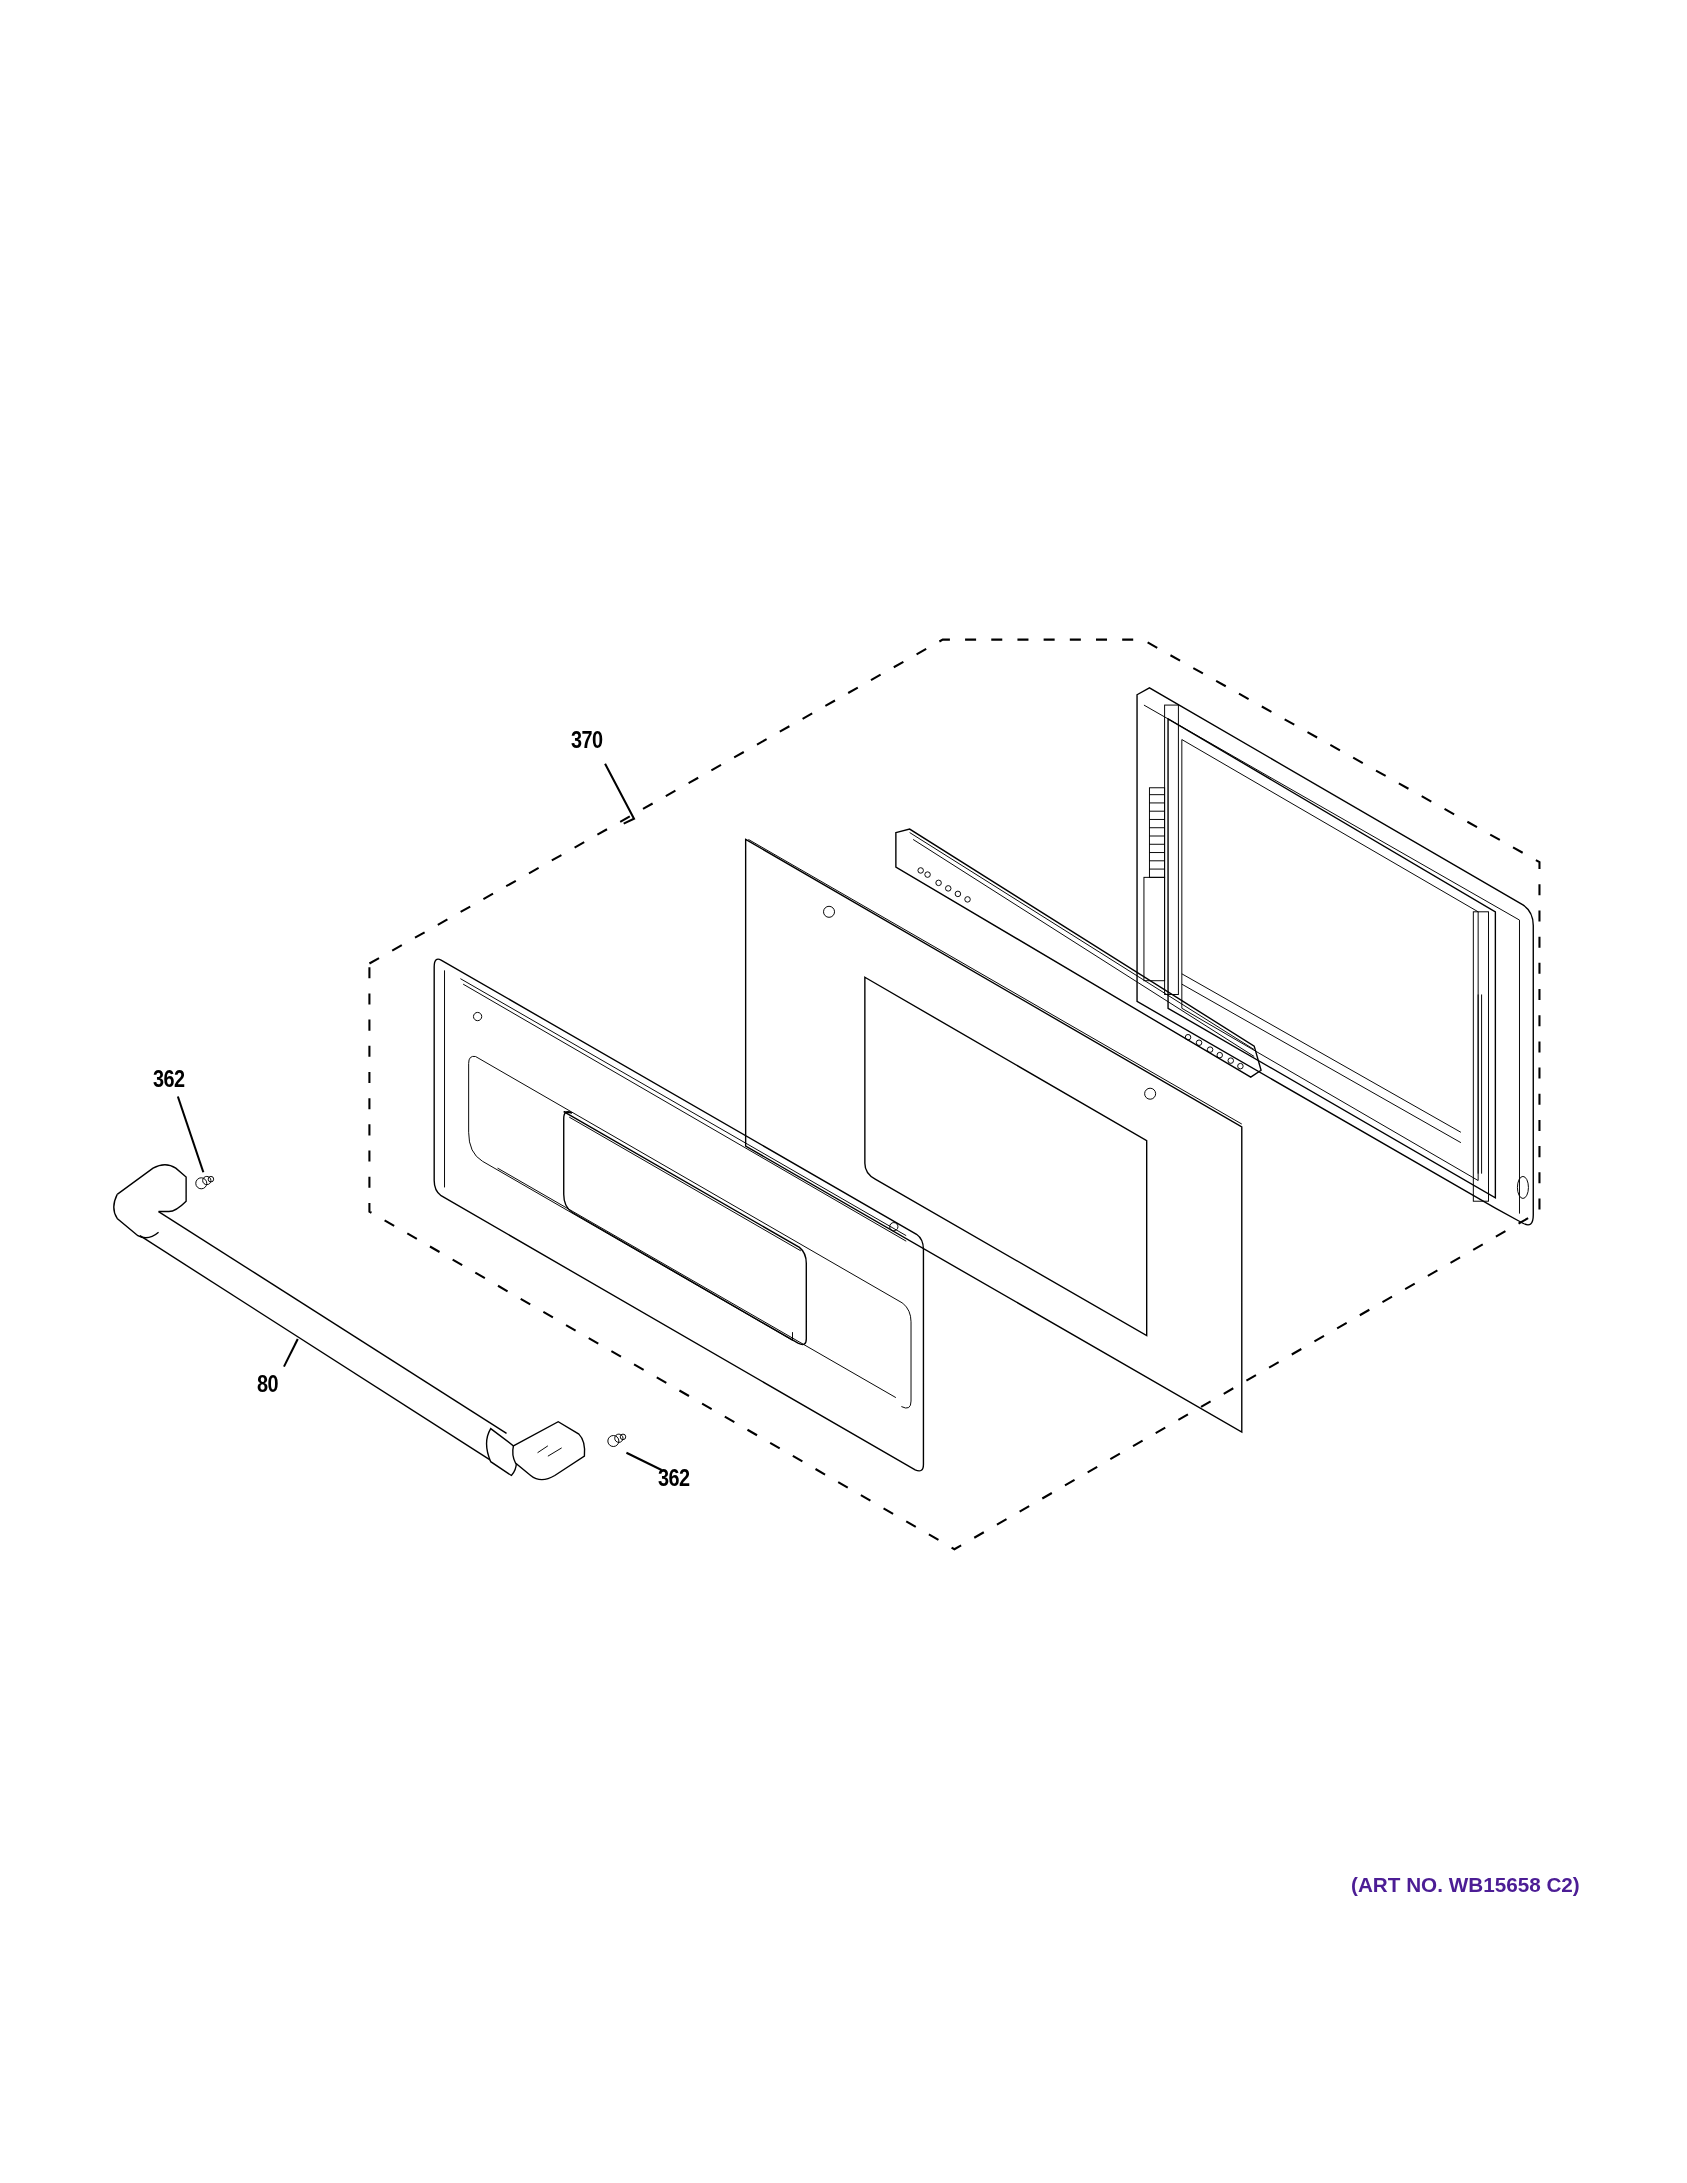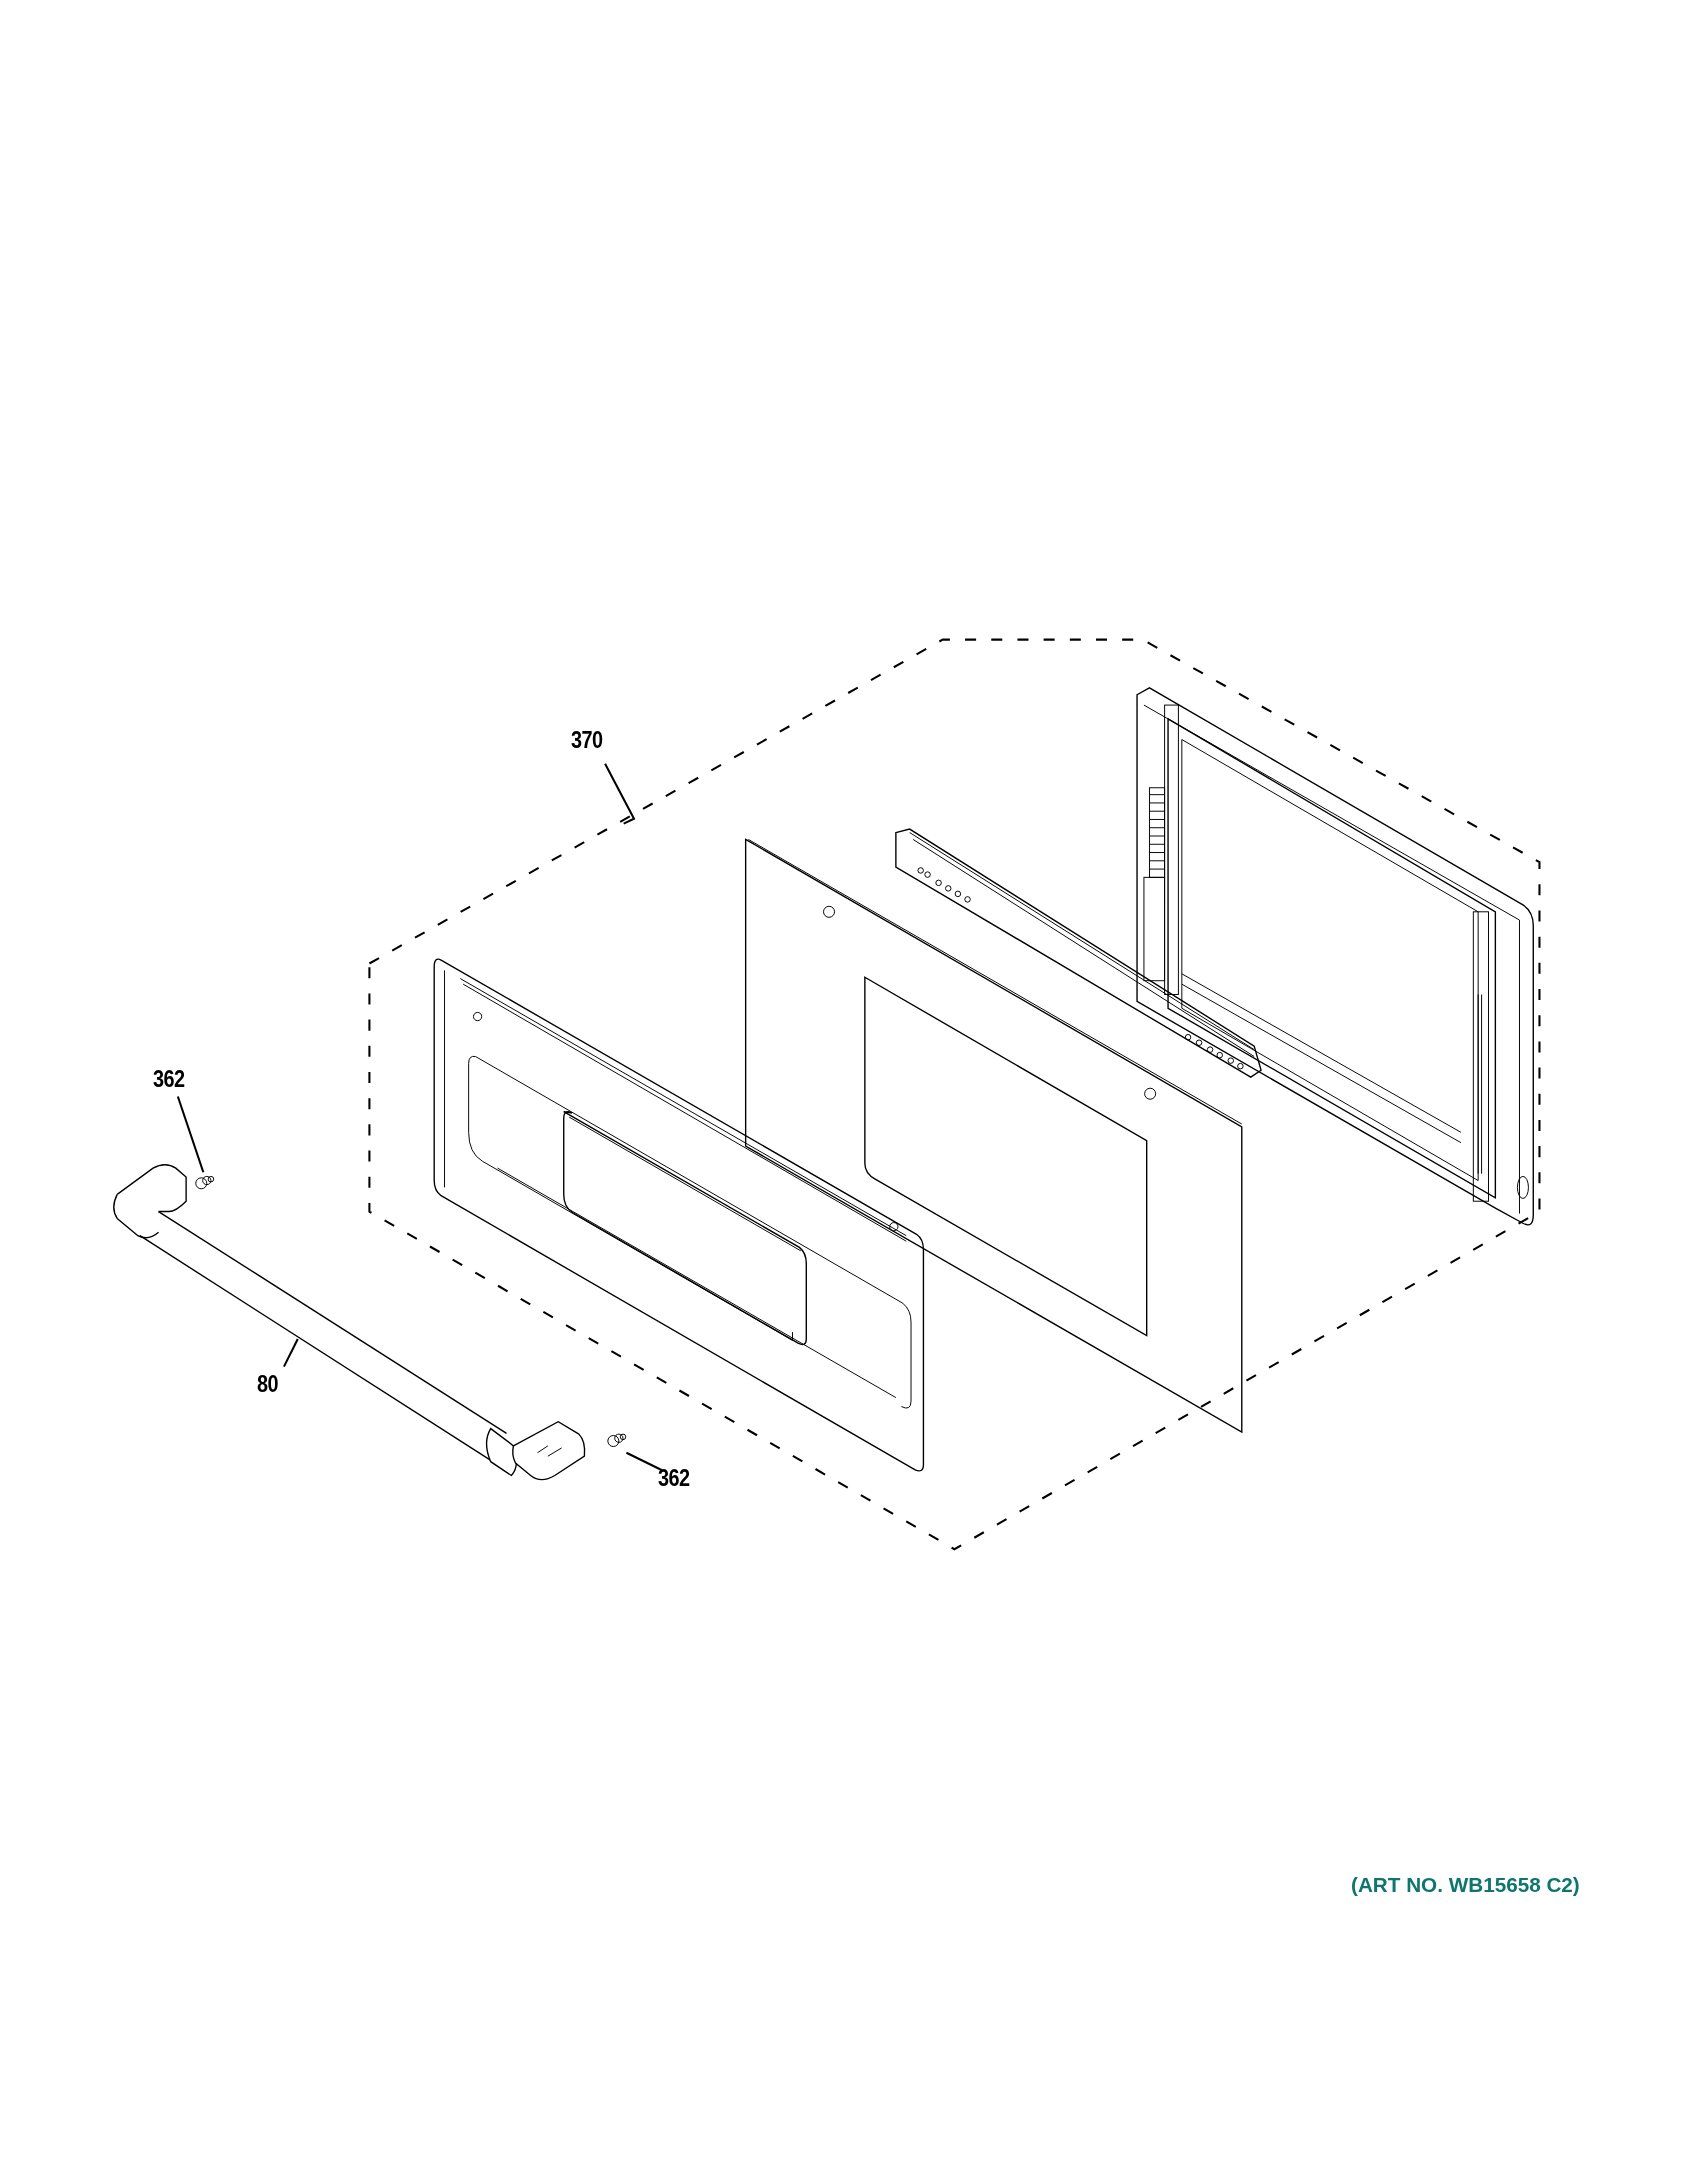--- a/index.html
+++ b/index.html
@@ -1,19 +1,19 @@
 <!DOCTYPE html>
 <html style="font-size:11px"><head>
 <meta charset="utf-8">
 <style>
   html, body { margin:0; padding:0; background:#ffffff; }
   body { width:1687px; height:2183px; position:relative; overflow:hidden; font-family:"Liberation Sans", sans-serif; }
   .diagram { position:absolute; left:0; top:16px; width:1687px; height:2183px; }
   .callout { position:absolute; font-family:"Liberation Sans", sans-serif; font-weight:bold; font-size:23.4px; color:#000; letter-spacing:-0.7px; transform:scaleX(0.85); transform-origin:left top; }
-  .art-no { position:absolute; font-family:"Liberation Sans", sans-serif; font-weight:bold; font-size:20.7px; color:#0f766e; white-space:nowrap; }
+  .art-no { position:absolute; font-family:"Liberation Sans", sans-serif; font-weight:bold; font-size:20.7px; color:#4c1d95; white-space:nowrap; }
   svg .ln { stroke:#000; fill:none; stroke-width:2; }
   svg .thin { stroke:#000; fill:none; stroke-width:1.4; }
   svg .dash { stroke:#000; fill:none; stroke-width:3; stroke-dasharray:16 22; }
   svg .lead { stroke:#000; fill:none; stroke-width:3; }
   svg .fillw { fill:#fff; stroke:#000; stroke-width:2; }
 </style>
 </head>
 <body>
 
 <div class="diagram">

